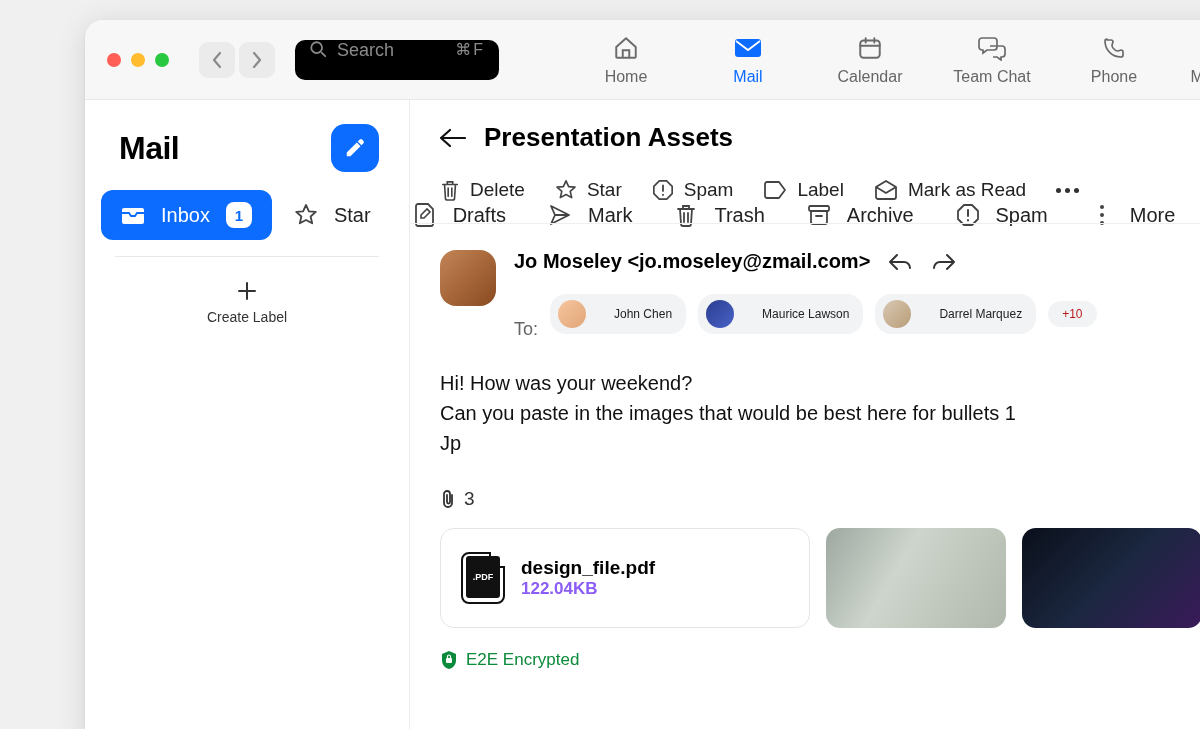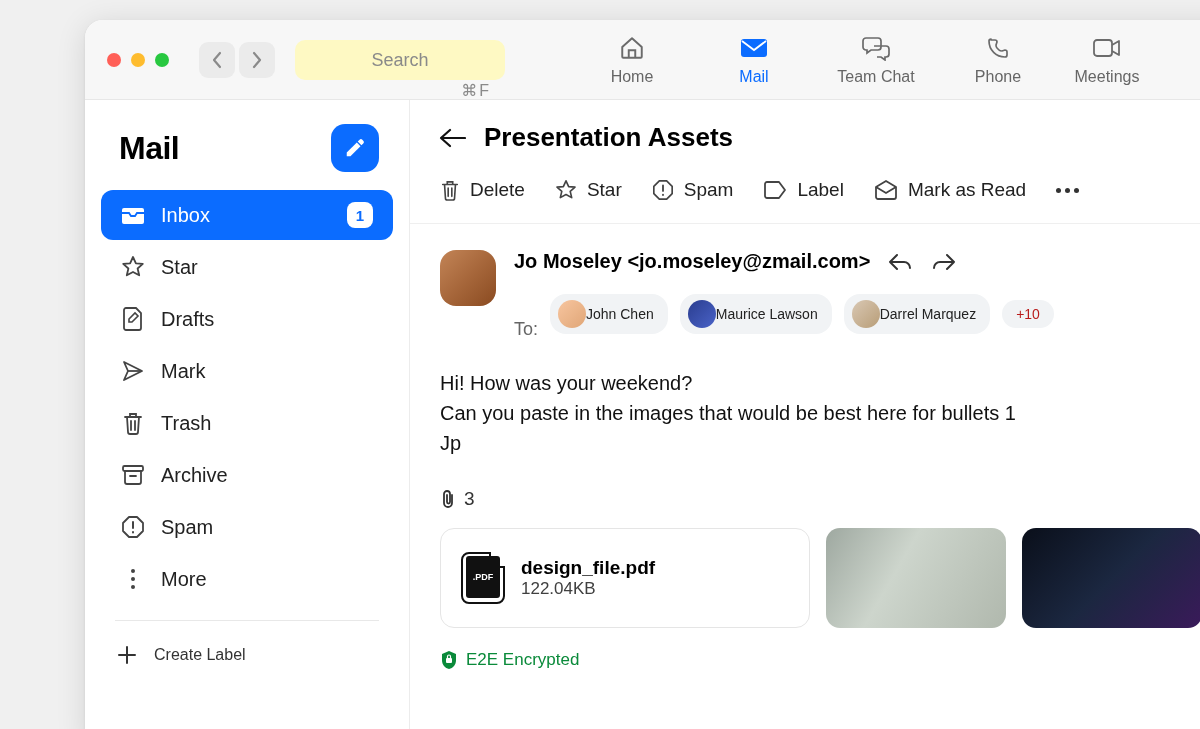--- a/index.html
+++ b/index.html
@@ -24,57 +24,56 @@
     gap: 14px;
   }
   .traffic { display:flex; gap:10px; margin-right:6px;}
   .dot { width:14px; height:14px; border-radius:50%; }
   .dot.red{background:#ff5f57;} .dot.yellow{background:#febc2e;} .dot.green{background:#28c840;}
   .navbtns { display:flex; gap:4px; margin-left:10px;}
   .navbtn {
     width:36px;height:36px;border-radius:9px;background:#ebebeb;display:flex;align-items:center;justify-content:center;color:#8a8a8a;
   }
   .search {
-    margin-left:6px; display:flex; align-items:center; gap:10px;
-    background:#fef9c3; height:40px; border-radius:10px; padding:0 14px; width:210px;
+    margin-left:6px; display:flex; align-items:flex-start; gap:10px;
+    background:#000000; height:40px; border-radius:10px; padding:0 14px; width:210px;
     color:#8a8a8a;
-    flex-direction:column;
   }
   .search .kbd{ margin-left:auto; letter-spacing:2px; font-size:16px;}
   .tabs { display:flex; gap:16px; margin-left:60px; }
   .tab { width:106px; display:flex; flex-direction:column; align-items:center; gap:6px; color:#666; cursor:pointer;}
   .tab .ic{ height:28px; display:flex; align-items:center; justify-content:center; color:#6b6b6b;}
   .tab.active, .tab.active .ic { color:#0b6cff; }
   .tab .lb { font-size:16px; }
   
   .body { flex:1; display:flex; }
   
   .sidebar {
     width: 325px; border-right:1px solid #ececec; background:#fff; padding:18px 12px;
     display:flex; flex-direction:column;
   }
   .side-head{ display:flex; align-items:center; justify-content:space-between; padding:6px 18px 18px 22px;}
   .side-head h1{ font-size:32px; font-weight:800; letter-spacing:-.5px;}
   .compose {
     width:48px;height:48px;border-radius:14px;background:#0b6cff;display:flex;align-items:center;justify-content:center;color:#fff;
   }
-  .folders{ display:flex; flex-direction:column; gap:2px; padding:0 4px;}
+  .folders{ display:flex; flex-direction:row; gap:2px; padding:0 4px;}
   .folder{
     display:flex; align-items:center; gap:16px;
     height:50px; border-radius:12px; padding:0 20px; font-size:20px; color:#222; cursor:pointer;
   }
   .folder .ic{ width:24px; height:24px; display:flex; align-items:center; justify-content:center; color:#444;}
   .folder.active{ background:#0b6cff; color:#fff;}
   .folder.active .ic{ color:#fff;}
   .folder .badge{
     margin-left:auto; background:#fff; color:#0b6cff; font-weight:700;
     width:26px;height:26px;border-radius:8px;display:flex;align-items:center;justify-content:center;font-size:15px;
   }
   .divider{ height:1px; background:#e8e8e8; margin:16px 18px;}
-  .createlabel{ display:flex; align-items:center; gap:17px; padding:8px 20px; font-size:16px; color:#333; cursor:pointer;}
+  .createlabel{ display:flex; align-items:center; gap:8px; padding:8px 20px; font-size:14px; color:#333; cursor:pointer;flex-direction:column;}
   
   .main { flex:1; display:flex; flex-direction:column; padding-top:22px;}
   .subject-row{ display:flex; align-items:center; gap:18px; padding:0 28px 14px 28px;}
   .subject-row h2{ font-size:26px; font-weight:700;}
   .toolbar{ display:flex; gap:30px; padding:12px 30px 22px 30px; border-bottom:1px solid #efefef;}
   .tbtn{ display:flex; align-items:center; gap:10px; font-size:19px; color:#222; cursor:pointer;}
   .tbtn .ic{ color:#444;}
   .more-dots{ display:flex; align-items:center; gap:4px;}
   .more-dots span{ width:5px; height:5px; border-radius:50%; background:#333;}
   .msg{ padding:26px 30px;}
@@ -82,21 +81,21 @@
   .avatar-lg{
     width:56px;height:56px;border-radius:16px;background:linear-gradient(135deg,#c38456,#8a4a20);
     flex-shrink:0;
   }
   .sender-meta{ flex:1;}
   .sender-name{ font-size:20px; font-weight:700;}
   .reply-actions{ display:flex; gap:20px; color:#555; margin-left:18px;}
   .recip-row{ display:flex; align-items:center; gap:12px; margin-top:14px; flex-wrap:wrap;}
   .recip-row .to{ color:#666; font-size:18px;margin-top:32px;}
   .chip{
-    display:flex; align-items:center; gap:0; background:#f1f3f5; border-radius:16px; padding:6px 14px 6px 8px; font-size:14px; color:#222;
+    display:flex; align-items:center; gap:28px; background:#f1f3f5; border-radius:16px; padding:6px 14px 6px 8px; font-size:12px; color:#222;
   }
   .chip .av{ width:28px;height:28px;border-radius:50%; }
   .av1{background:linear-gradient(135deg,#f7c59f,#e0a677);}
   .av2{background:linear-gradient(135deg,#2a3d8f,#4a63c8);}
   .av3{background:linear-gradient(135deg,#d9c8b4,#b89d77);}
   .chip.count{ padding:6px 14px; color:#b91c1c;}
   .body-text{ margin-top:28px; font-size:20px; line-height:1.5; color:#111;}
   .att-row{ margin-top:30px; display:flex; align-items:center; gap:24px; font-size:19px;}
   .att-row .count{ display:flex; align-items:center; gap:8px; color:#333;}
   .att-row .dl{ color:#0b6cff; cursor:pointer;}
@@ -112,21 +111,21 @@
     content:''; position:absolute; top:-2px; right:-2px; width:14px; height:14px;
     border-left:2.5px solid #111; border-bottom:2.5px solid #111; background:#fff;
     border-bottom-left-radius:4px;
   }
   .file-ic .pdf{
     position:absolute; bottom:4px; left:3px; right:3px;
     background:#111; color:#fff; font-size:9px; font-weight:700;
     text-align:center; border-radius:3px; padding:16px 0;
   }
   .att-meta .fn{ font-size:19px; font-weight:700;}
-  .att-meta .fs{ font-size:17px; color:#404040;}
+  .att-meta .fs{ font-size:17px; color:#8b5cf6;font-weight:bold;}
   .thumb{
     width:180px; height:100px; border-radius:14px; flex-shrink:0;
   }
   .thumb1{ background:linear-gradient(120deg,#9ea8a0 0%, #cdd5cc 40%, #b0b8ad 100%);}
   .thumb2{ background:linear-gradient(135deg,#0a0f1a 0%, #1b2740 50%, #3a1a5a 100%);}
   .e2e{ display:flex; align-items:center; gap:8px; color:#0a8a3a; font-size:17px; margin-top:22px;}
   svg{display:block;}
 </style>
 </head>
 <body>
@@ -171,20 +170,29 @@
         <div class="lb">Home</div>
       </div>
       <div class="tab active">
         <div class="ic">
           <svg width="28" height="22" viewBox="0 0 28 22" fill="currentColor">
               <rect x="1" y="2" width="26" height="18" rx="3"></rect>
               <path d="M2 4 L14 13 L26 4" stroke="#fff" stroke-width="1.8" fill="none"></path>
             </svg>
         </div>
         <div class="lb">Mail</div>
+      </div>
+      <div class="tab">
+        <div class="ic">
+          <svg width="26" height="26" viewBox="0 0 24 24" fill="none">
+              <rect x="3" y="5" width="18" height="16" rx="3" stroke="currentColor" stroke-width="1.8"></rect>
+              <path d="M3 10 H21 M8 3 V7 M16 3 V7" stroke="currentColor" stroke-width="1.8" stroke-linecap="round"></path>
+            </svg>
+        </div>
+        <div class="lb">Calendar</div>
       </div>
       <div class="tab">
         <div class="ic">
           <svg width="28" height="26" viewBox="0 0 28 26" fill="none">
               <path d="M4 3 h12 a3 3 0 0 1 3 3 v6 a3 3 0 0 1 -3 3 H9 l-4 3 v-3 H4 a3 3 0 0 1 -3 -3 V6 a3 3 0 0 1 3 -3 Z" stroke="currentColor" stroke-width="1.7"></path>
               <path d="M12 11 h12 a3 3 0 0 1 3 3 v5 a3 3 0 0 1 -3 3 h-1 v3 l-4 -3 h-4" stroke="currentColor" stroke-width="1.7"></path>
             </svg>
         </div>
         <div class="lb">Team Chat</div>
       </div>

